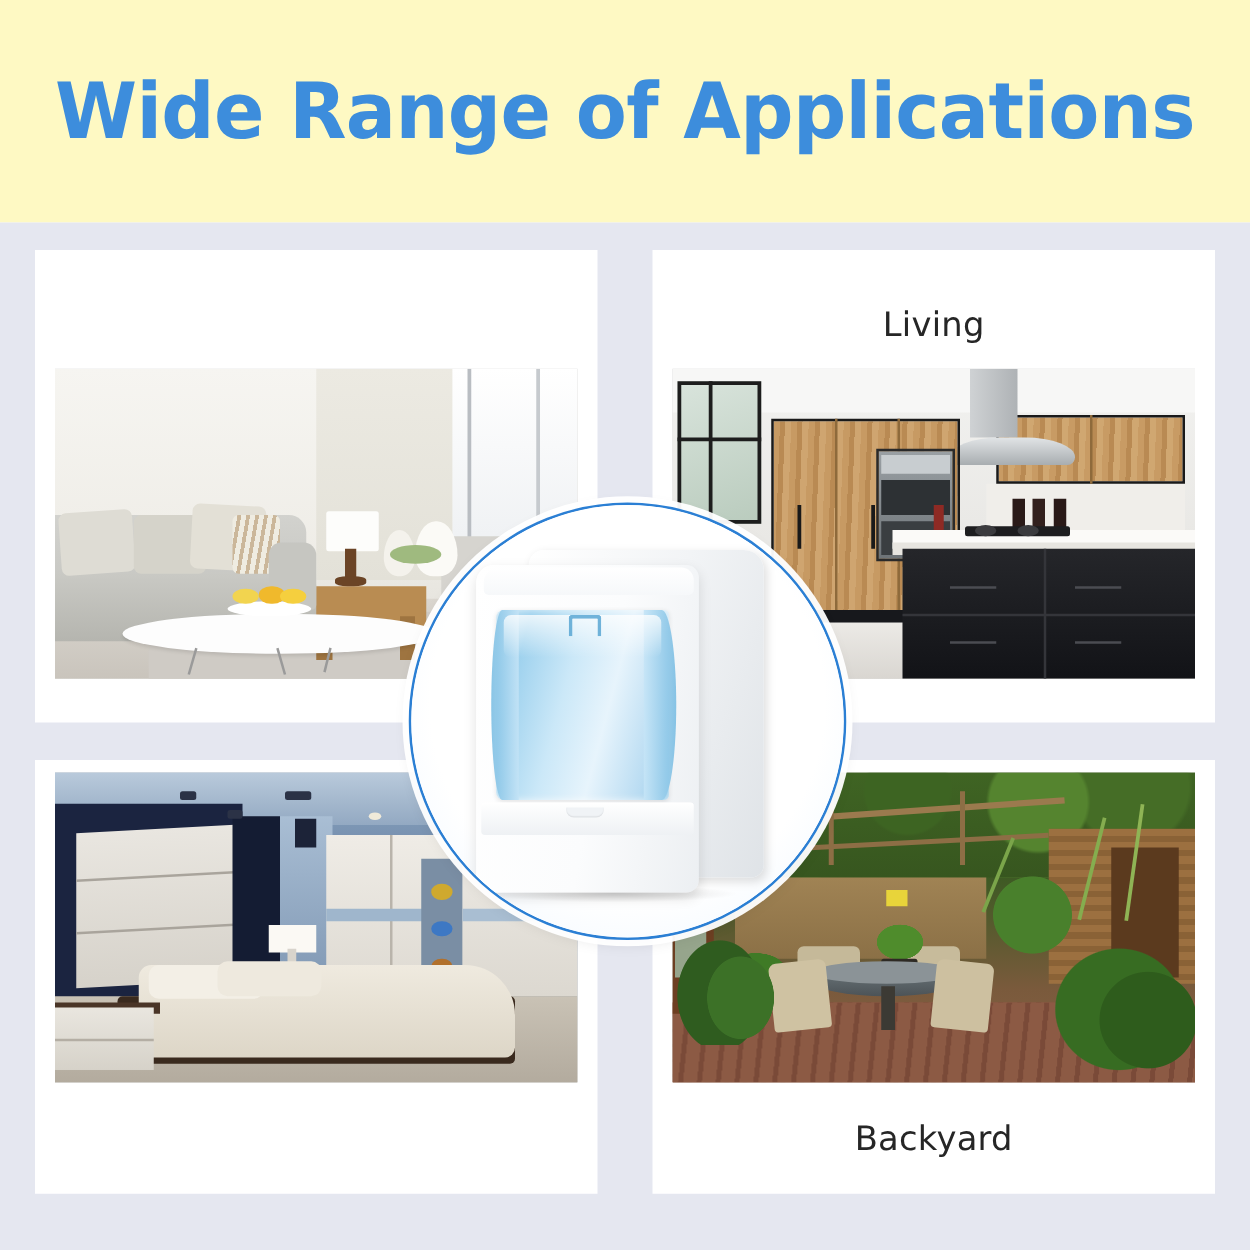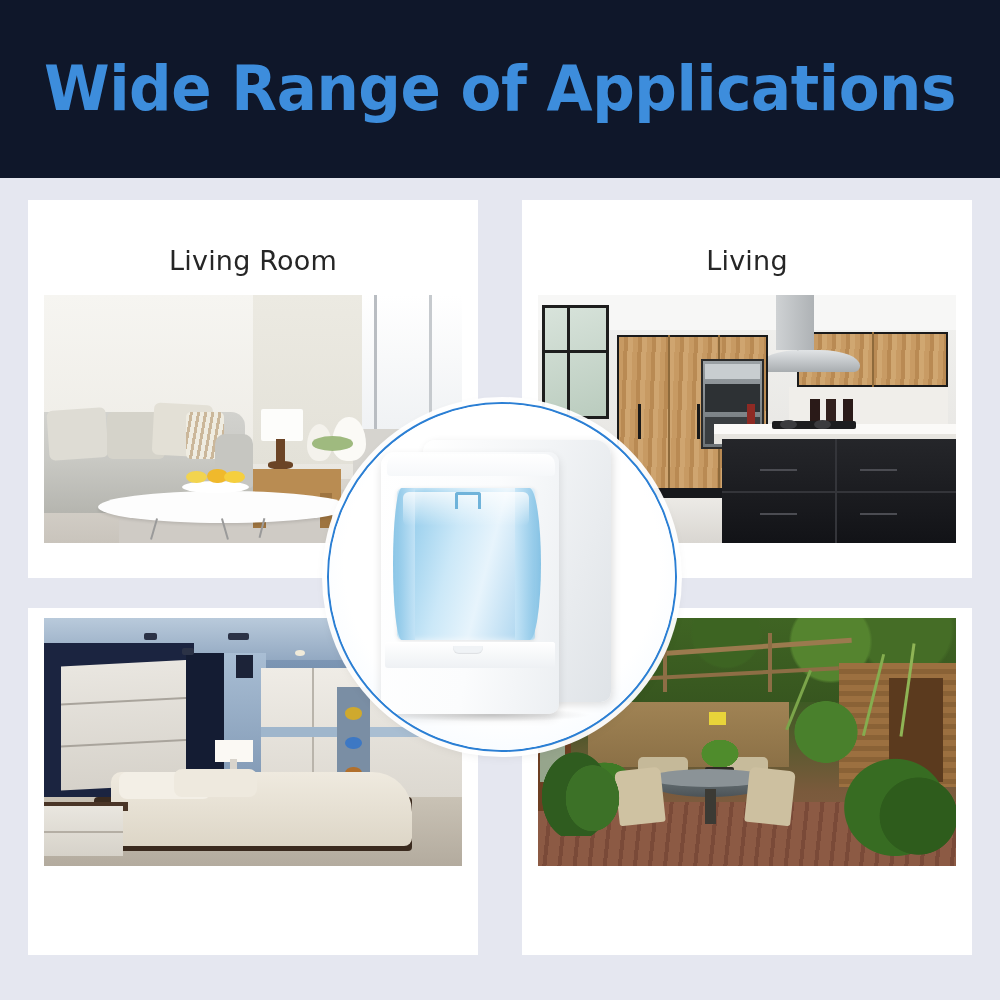--- a/index.html
+++ b/index.html
@@ -20,21 +20,21 @@
     height: 1000px;
     background: #ffffff;
   }
 
   
   .title-band {
     position: absolute;
     left: 0; top: 0;
     width: 1000px;
     height: 178px;
-    background: #0f172a;
+    background: #fef9c3;
     display: flex;
     align-items: center;
     justify-content: center;
   }
   .poster-title {
     font-family: "DejaVu Sans", "Liberation Sans", sans-serif;
     font-weight: 700;
     font-size: 62px;
     letter-spacing: -0.5px;
     color: #3d8ddc;
@@ -278,21 +278,20 @@
 
 <div class="poster">
 
   <div class="title-band">
     <h1 class="poster-title">Wide Range of Applications</h1>
   </div>
 
   <div class="stage"></div>
 
   <div class="card card-tl">
-    <div class="card-label label-top">Living Room</div>
     <div class="photo photo-top">
       <div class="scene lr">
         <i class="wall"></i>
         <i class="wall2"></i>
         <i class="window"></i>
         <i class="mullion"></i>
         <i class="mullion2"></i>
         <i class="floor"></i>
         <i class="rug"></i>
         <i class="chair"></i>
@@ -439,20 +438,21 @@
         <i class="tabletop"></i>
         <i class="tableleg"></i>
         <i class="chair1"></i>
         <i class="chair2"></i>
         <i class="palmL"></i>
         <i class="palmL2"></i>
         <i class="palmR"></i>
         <i class="palmR2"></i>
       </div>
     </div>
+    <div class="card-label label-bottom">Backyard</div>
   </div>
 
   <div class="product-circle">
     <span class="halo"></span>
     <div class="box">
       <i class="shadow"></i>
       <i class="body-side"></i>
       <i class="body-front"></i>
       <i class="top-hi"></i>
       <i class="inner"></i>

